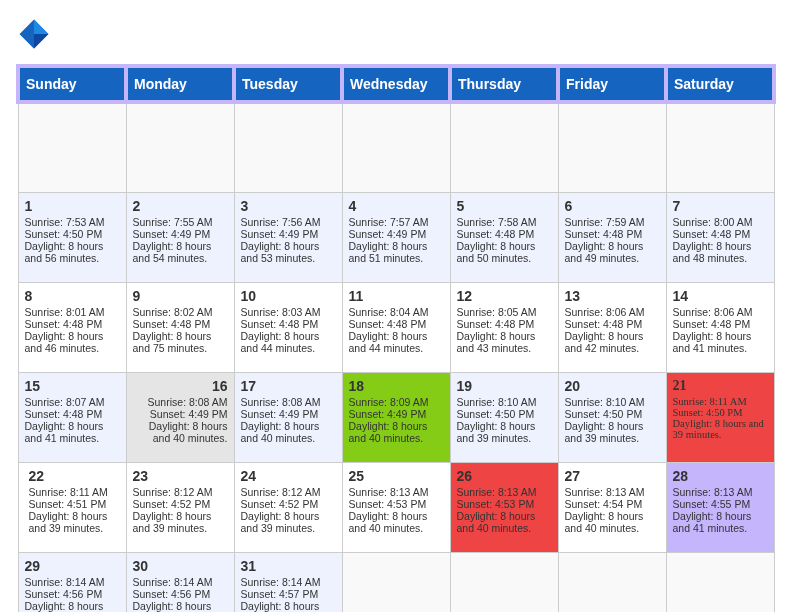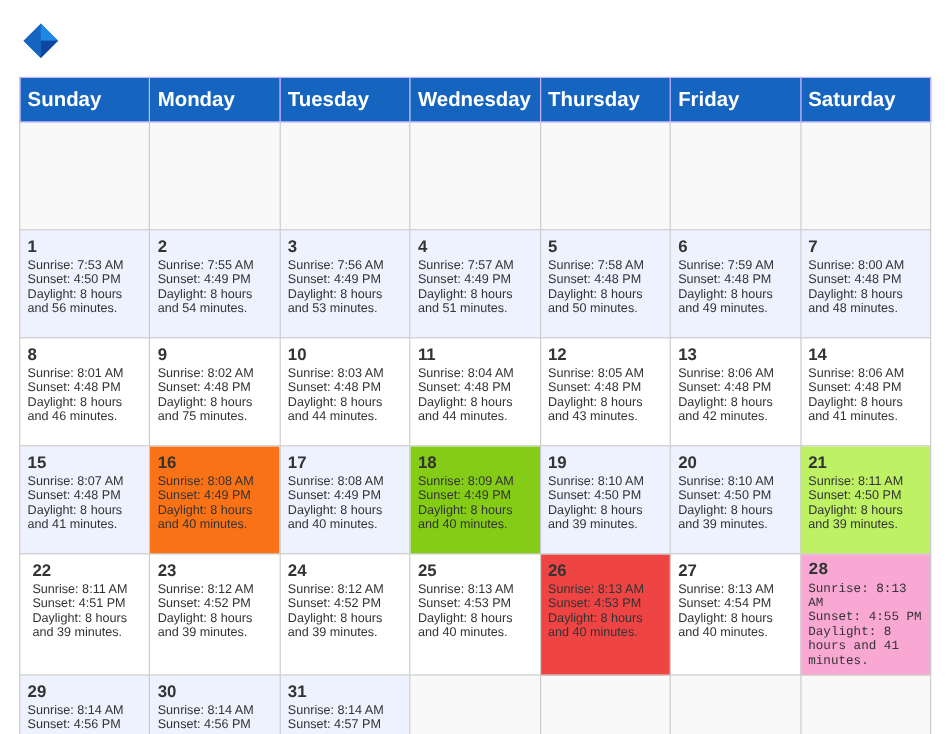--- a/index.html
+++ b/index.html
@@ -54,24 +54,24 @@
     }
     .calendar {
       width: 100%;
       border-collapse: collapse;
       table-layout: fixed;
     }
     .calendar th {
       background: #1565c0;
       color: #fff;
       padding: 8px 6px;
-      font-size: 17px;
+      font-size: 14px;
       font-weight: bold;
       text-align: left;
-      border: 1px solid #c4b5fd;
+      border: 4px solid #c4b5fd;
     }
     .calendar td {
       border: 1px solid #ccc;
       vertical-align: top;
       padding: 5px 6px;
       font-size: 10.5px;
       color: #333;
       min-height: 80px;
       height: 90px;
     }
@@ -148,35 +148,35 @@
         <td style="background: rgb(255, 255, 255);"><span class="day-num">8</span><span>Sunrise: 8:01 AM</span><br><span>Sunset: 4:48 PM</span><br><span>Daylight: 8 hours and 46 minutes.</span></td>
         <td style="background: rgb(255, 255, 255);"><span class="day-num">9</span><span>Sunrise: 8:02 AM</span><br><span>Sunset: 4:48 PM</span><br><span>Daylight: 8 hours and 75 minutes.</span></td>
         <td style="background: rgb(255, 255, 255);"><span class="day-num">10</span><span>Sunrise: 8:03 AM</span><br><span>Sunset: 4:48 PM</span><br><span>Daylight: 8 hours and 44 minutes.</span></td>
         <td style="background: rgb(255, 255, 255);"><span class="day-num">11</span><span>Sunrise: 8:04 AM</span><br><span>Sunset: 4:48 PM</span><br><span>Daylight: 8 hours and 44 minutes.</span></td>
         <td style="background: rgb(255, 255, 255); margin-left: 44px;"><span class="day-num">12</span><span>Sunrise: 8:05 AM</span><br><span>Sunset: 4:48 PM</span><br><span>Daylight: 8 hours and 43 minutes.</span></td>
         <td style="background: rgb(255, 255, 255);"><span class="day-num">13</span><span>Sunrise: 8:06 AM</span><br><span>Sunset: 4:48 PM</span><br><span>Daylight: 8 hours and 42 minutes.</span></td>
         <td style="background: rgb(255, 255, 255);"><span class="day-num">14</span><span>Sunrise: 8:06 AM</span><br><span>Sunset: 4:48 PM</span><br><span>Daylight: 8 hours and 41 minutes.</span></td>
       </tr>
       <tr>
         <td style="background: rgb(238, 242, 255);"><span class="day-num">15</span><span>Sunrise: 8:07 AM</span><br><span>Sunset: 4:48 PM</span><br><span>Daylight: 8 hours and 41 minutes.</span></td>
-        <td style="background: #f97316;"><span class="day-num">16</span><span>Sunrise: 8:08 AM</span><br><span>Sunset: 4:49 PM</span><br><span>Daylight: 8 hours and 40 minutes.</span></td>
+        <td style="background: #e5e5e5; text-align: right;"><span class="day-num">16</span><span>Sunrise: 8:08 AM</span><br><span>Sunset: 4:49 PM</span><br><span>Daylight: 8 hours and 40 minutes.</span></td>
         <td style="background: rgb(238, 242, 255);"><span class="day-num">17</span><span>Sunrise: 8:08 AM</span><br><span>Sunset: 4:49 PM</span><br><span>Daylight: 8 hours and 40 minutes.</span></td>
         <td style="background: #84cc16; margin-left: 48px;"><span class="day-num">18</span><span>Sunrise: 8:09 AM</span><br><span>Sunset: 4:49 PM</span><br><span>Daylight: 8 hours and 40 minutes.</span></td>
         <td style="background: rgb(238, 242, 255);"><span class="day-num">19</span><span>Sunrise: 8:10 AM</span><br><span>Sunset: 4:50 PM</span><br><span>Daylight: 8 hours and 39 minutes.</span></td>
         <td style="background: rgb(238, 242, 255); margin-top: 33px;"><span class="day-num">20</span><span>Sunrise: 8:10 AM</span><br><span>Sunset: 4:50 PM</span><br><span>Daylight: 8 hours and 39 minutes.</span></td>
-        <td style="background: #bef264;"><span class="day-num">21</span><span>Sunrise: 8:11 AM</span><br><span>Sunset: 4:50 PM</span><br><span>Daylight: 8 hours and 39 minutes.</span></td>
+        <td style="background: #ef4444; font-family: Liberation Serif, serif;"><span class="day-num">21</span><span>Sunrise: 8:11 AM</span><br><span>Sunset: 4:50 PM</span><br><span>Daylight: 8 hours and 39 minutes.</span></td>
       </tr>
       <tr>
         <td style="background: rgb(255, 255, 255); padding-left: 10px;"><span class="day-num">22</span><span>Sunrise: 8:11 AM</span><br><span>Sunset: 4:51 PM</span><br><span>Daylight: 8 hours and 39 minutes.</span></td>
         <td style="background: rgb(255, 255, 255);"><span class="day-num">23</span><span>Sunrise: 8:12 AM</span><br><span>Sunset: 4:52 PM</span><br><span>Daylight: 8 hours and 39 minutes.</span></td>
         <td style="background: rgb(255, 255, 255);"><span class="day-num">24</span><span>Sunrise: 8:12 AM</span><br><span>Sunset: 4:52 PM</span><br><span>Daylight: 8 hours and 39 minutes.</span></td>
         <td style="background: rgb(255, 255, 255);"><span class="day-num">25</span><span>Sunrise: 8:13 AM</span><br><span>Sunset: 4:53 PM</span><br><span>Daylight: 8 hours and 40 minutes.</span></td>
         <td style="background: #ef4444; margin-top: 20px;"><span class="day-num">26</span><span>Sunrise: 8:13 AM</span><br><span>Sunset: 4:53 PM</span><br><span>Daylight: 8 hours and 40 minutes.</span></td>
         <td style="background: rgb(255, 255, 255);"><span class="day-num">27</span><span>Sunrise: 8:13 AM</span><br><span>Sunset: 4:54 PM</span><br><span>Daylight: 8 hours and 40 minutes.</span></td>
-        <td style="background: #f9a8d4; font-family: Liberation Mono, monospace;"><span class="day-num">28</span><span>Sunrise: 8:13 AM</span><br><span>Sunset: 4:55 PM</span><br><span>Daylight: 8 hours and 41 minutes.</span></td>
+        <td style="background: #c4b5fd;"><span class="day-num">28</span><span>Sunrise: 8:13 AM</span><br><span>Sunset: 4:55 PM</span><br><span>Daylight: 8 hours and 41 minutes.</span></td>
       </tr>
       <tr>
         <td style="background: rgb(238, 242, 255);"><span class="day-num">29</span><span>Sunrise: 8:14 AM</span><br><span>Sunset: 4:56 PM</span><br><span>Daylight: 8 hours and 42 minutes.</span></td>
         <td style="background: rgb(238, 242, 255);"><span class="day-num">30</span><span>Sunrise: 8:14 AM</span><br><span>Sunset: 4:56 PM</span><br><span>Daylight: 8 hours and 42 minutes.</span></td>
         <td style="background: rgb(238, 242, 255);"><span class="day-num">31</span><span>Sunrise: 8:14 AM</span><br><span>Sunset: 4:57 PM</span><br><span>Daylight: 8 hours and 43 minutes.</span></td>
         <td class="empty-cell"></td>
         <td class="empty-cell"></td>
         <td class="empty-cell"></td>
         <td class="empty-cell"></td>
       </tr>

